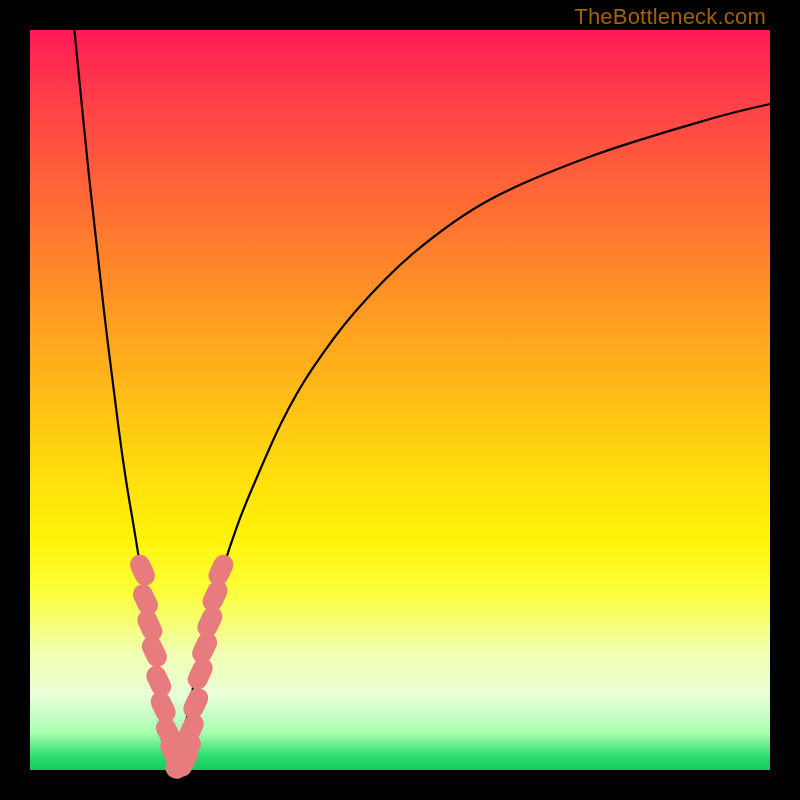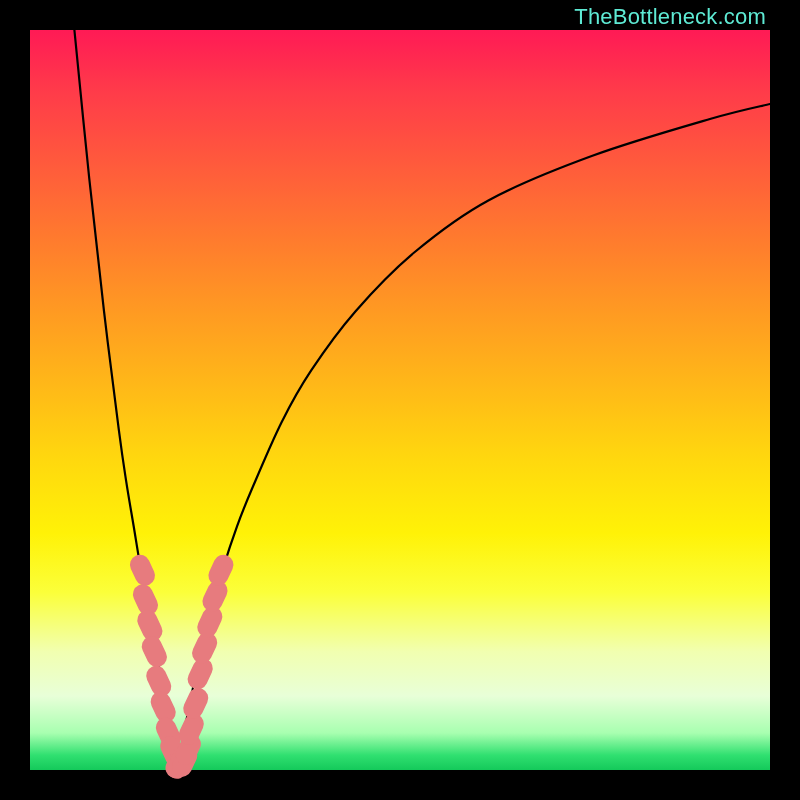--- a/index.html
+++ b/index.html
@@ -39,21 +39,21 @@
       #e8ffd8 90%,
       #a8ffb0 95%,
       #30e070 98%,
       #14c95a 100%
     );
   }
   .watermark {
     position: absolute;
     top: 4px;
     right: 34px;
-    color: #5eead4;
+    color: #a16207;
     font-size: 22px;
     letter-spacing: 0.2px;
     user-select: none;
   }
   svg.curve-layer {
     position: absolute;
     left: 0;
     top: 0;
     width: 740px;
     height: 740px;

